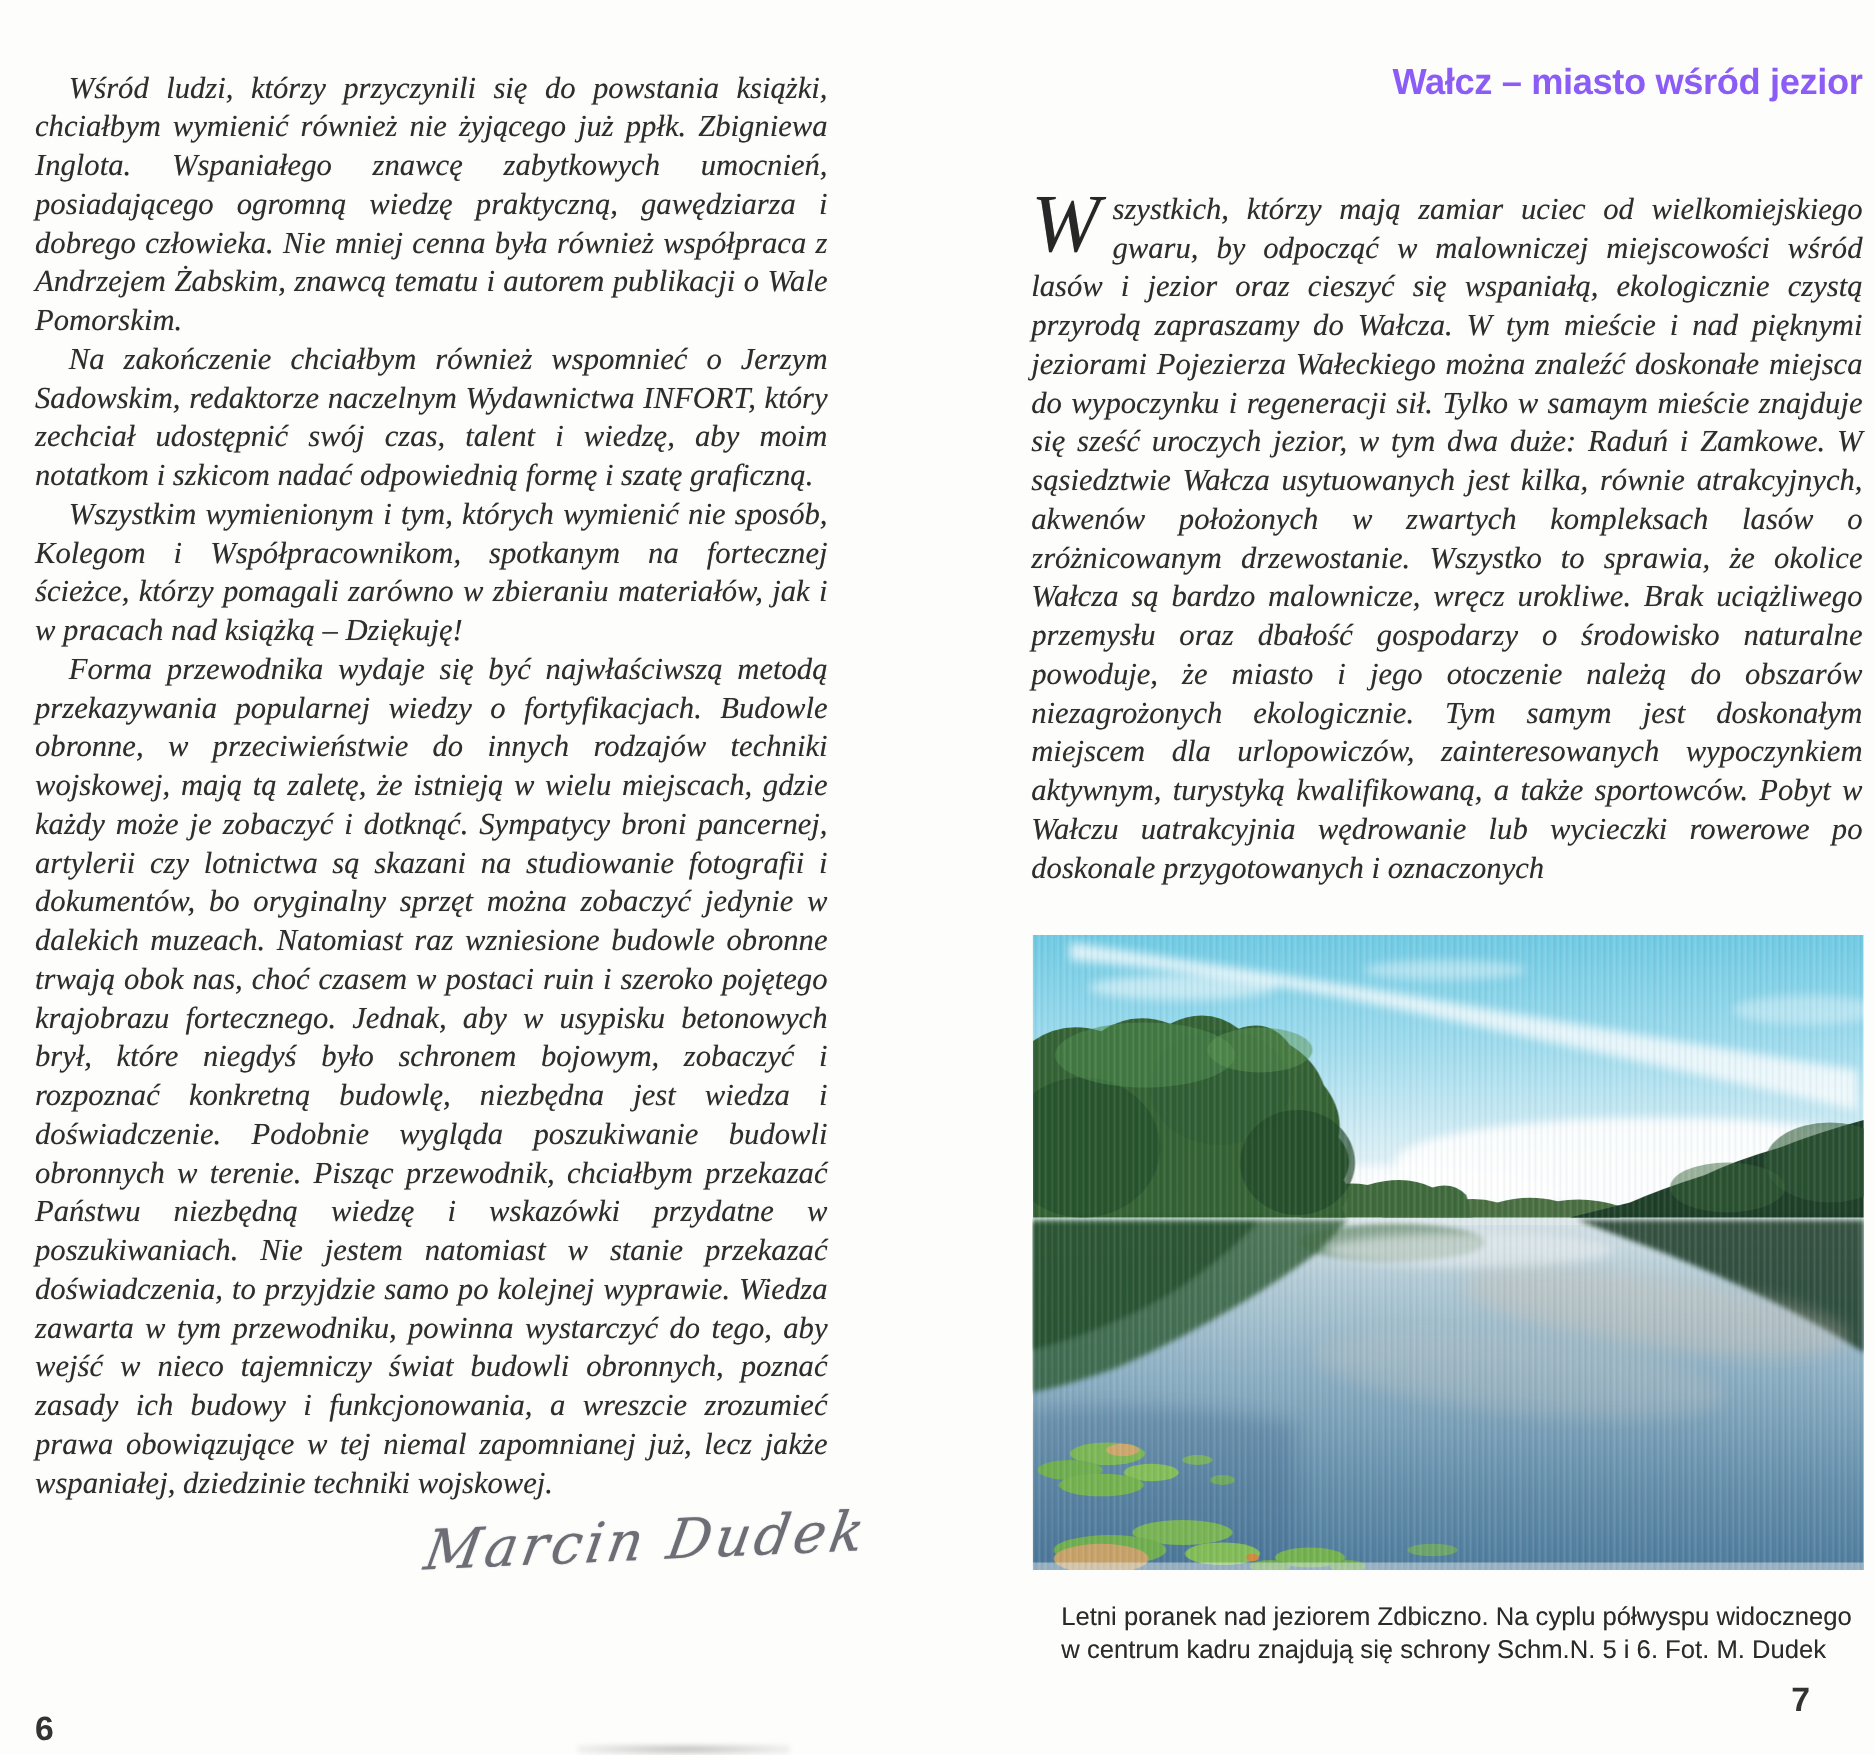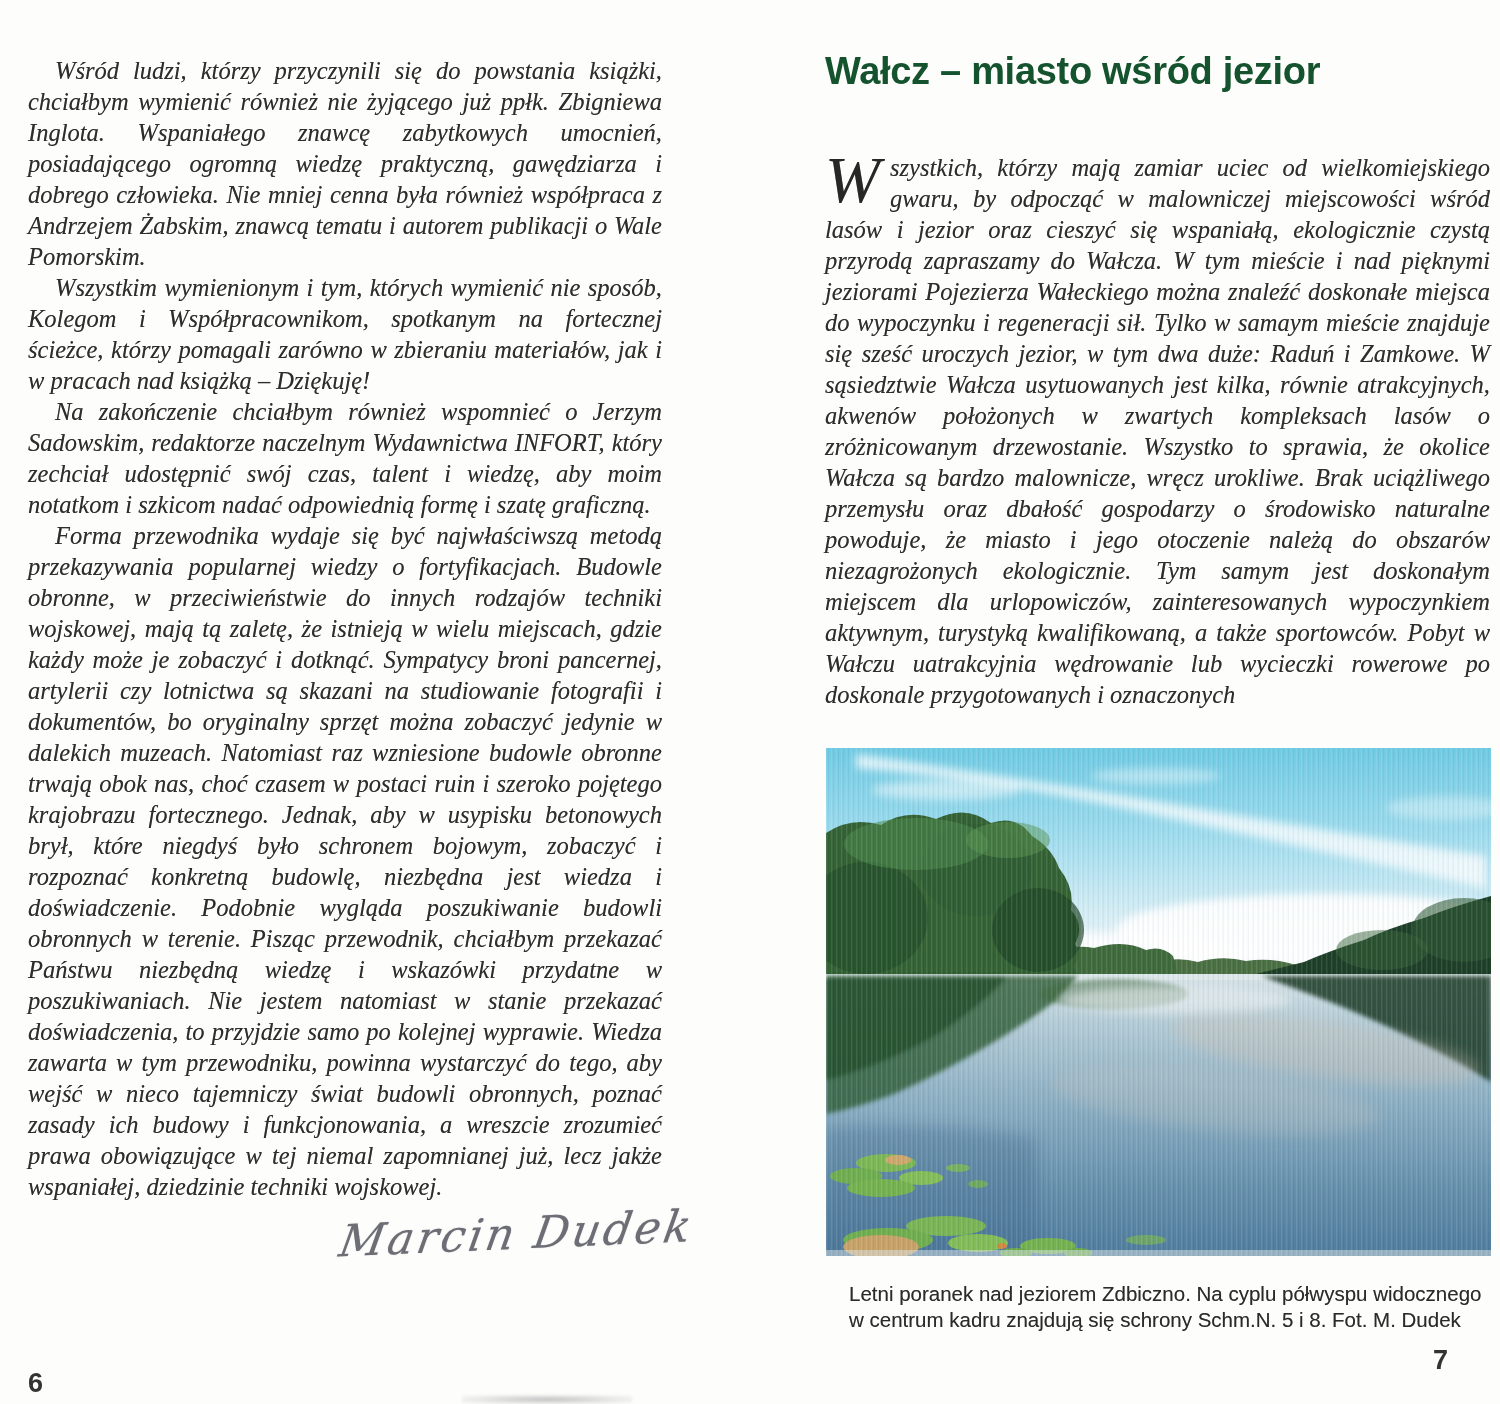--- a/index.html
+++ b/index.html
@@ -11,21 +11,21 @@
   .body-text{
     font-size:24.5px;line-height:31px;color:#2d2d2d;
     text-align:justify;margin:0;text-indent:27px;
     text-shadow:0 0 0.6px rgba(45,45,45,0.45);
     font-style:italic;
   }
   .left-col{position:absolute;left:28px;top:55px;width:634px;}
   .right-title{
     position:absolute;left:825px;top:50px;width:665px;
     font-family:"Liberation Sans",sans-serif;font-weight:bold;
-    font-size:38px;color:#14532d;text-align:left;letter-spacing:-0.3px;
+    font-size:29px;color:#8b5cf6;text-align:right;letter-spacing:-0.3px;
   }
   .right-col{position:absolute;left:825px;top:152px;width:665px;}
   .right-col p{text-indent:0;}
   .dropcap{
     float:left;font-size:66px;line-height:52px;
     padding:2px 10px 0 0;color:#272727;
     font-family:"Liberation Serif",serif;
   }
   .photo-frame{
     position:absolute;left:826px;top:748px;width:665px;height:508px;
@@ -64,22 +64,22 @@
     position:absolute;left:462px;top:1395px;width:170px;height:9px;
     background:radial-gradient(ellipse at center,rgba(95,95,102,0.38) 0%,rgba(95,95,102,0.12) 60%,transparent 100%);
     filter:blur(1.5px);
   }
 </style>
 </head>
 <body>
 
 <div class="left-col">
   <p class="body-text">Wśród ludzi, którzy przyczynili się do powstania książki, chciałbym wymienić również nie żyjącego już ppłk. Zbigniewa Inglota. Wspaniałego znawcę zabytkowych umocnień, posiadającego ogromną wiedzę praktyczną, gawędziarza i dobrego człowieka. Nie mniej cenna była również współpraca z Andrzejem Żabskim, znawcą tematu i autorem publikacji o Wale Pomorskim.</p>
+  <p class="body-text">Na zakończenie chciałbym również wspomnieć o Jerzym Sadowskim, redaktorze naczelnym Wydawnictwa INFORT, który zechciał udostępnić swój czas, talent i wiedzę, aby moim notatkom i szkicom nadać odpowiednią formę i szatę graficzną.</p>
   <p class="body-text">Wszystkim wymienionym i tym, których wymienić nie sposób, Kolegom i Współpracownikom, spotkanym na fortecznej ścieżce, którzy pomagali zarówno w zbieraniu materiałów, jak i w pracach nad książką – Dziękuję!</p>
-  <p class="body-text">Na zakończenie chciałbym również wspomnieć o Jerzym Sadowskim, redaktorze naczelnym Wydawnictwa INFORT, który zechciał udostępnić swój czas, talent i wiedzę, aby moim notatkom i szkicom nadać odpowiednią formę i szatę graficzną.</p>
   <p class="body-text">Forma przewodnika wydaje się być najwłaściwszą metodą przekazywania popularnej wiedzy o fortyfikacjach. Budowle obronne, w przeciwieństwie do innych rodzajów techniki wojskowej, mają tą zaletę, że istnieją w wielu miejscach, gdzie każdy może je zobaczyć i dotknąć. Sympatycy broni pancernej, artylerii czy lotnictwa są skazani na studiowanie fotografii i dokumentów, bo oryginalny sprzęt można zobaczyć jedynie w dalekich muzeach. Natomiast raz wzniesione budowle obronne trwają obok nas, choć czasem w postaci ruin i szeroko pojętego krajobrazu fortecznego. Jednak, aby w usypisku betonowych brył, które niegdyś było schronem bojowym, zobaczyć i rozpoznać konkretną budowlę, niezbędna jest wiedza i doświadczenie. Podobnie wygląda poszukiwanie budowli obronnych w terenie. Pisząc przewodnik, chciałbym przekazać Państwu niezbędną wiedzę i wskazówki przydatne w poszukiwaniach. Nie jestem natomiast w stanie przekazać doświadczenia, to przyjdzie samo po kolejnej wyprawie. Wiedza zawarta w tym przewodniku, powinna wystarczyć do tego, aby wejść w nieco tajemniczy świat budowli obronnych, poznać zasady ich budowy i funkcjonowania, a wreszcie zrozumieć prawa obowiązujące w tej niemal zapomnianej już, lecz jakże wspaniałej, dziedzinie techniki wojskowej.</p>
 </div>
 
 <div class="signature">Marcin Dudek</div>
 <div class="pagenum pagenum-left">6</div>
 
 <div class="right-title">Wałcz – miasto wśród jezior</div>
 
 <div class="right-col">
   <p class="body-text">
@@ -177,16 +177,16 @@
       <ellipse cx="252" cy="505" rx="14" ry="5" fill="#6aa94a"></ellipse>
       <ellipse cx="176" cy="498" rx="5" ry="3" fill="#d08a3e"></ellipse>
       <ellipse cx="320" cy="492" rx="20" ry="5" fill="#77b453" opacity="0.7"></ellipse>
     </g>
 
     <rect x="0" y="502" width="665" height="6" fill="#dfe7ea" opacity="0.5"></rect>
   </svg>
   <div class="scanlines"></div>
 </div>
 
-<div class="caption">Letni poranek nad jeziorem Zdbiczno. Na cyplu półwyspu widocznego w centrum kadru znajdują się schrony Schm.N. 5 i 8. Fot. M. Dudek</div>
+<div class="caption">Letni poranek nad jeziorem Zdbiczno. Na cyplu półwyspu widocznego w centrum kadru znajdują się schrony Schm.N. 5 i 6. Fot. M. Dudek</div>
 <div class="pagenum pagenum-right">7</div>
 
 <div class="smudge"></div>
 
 </body></html>

